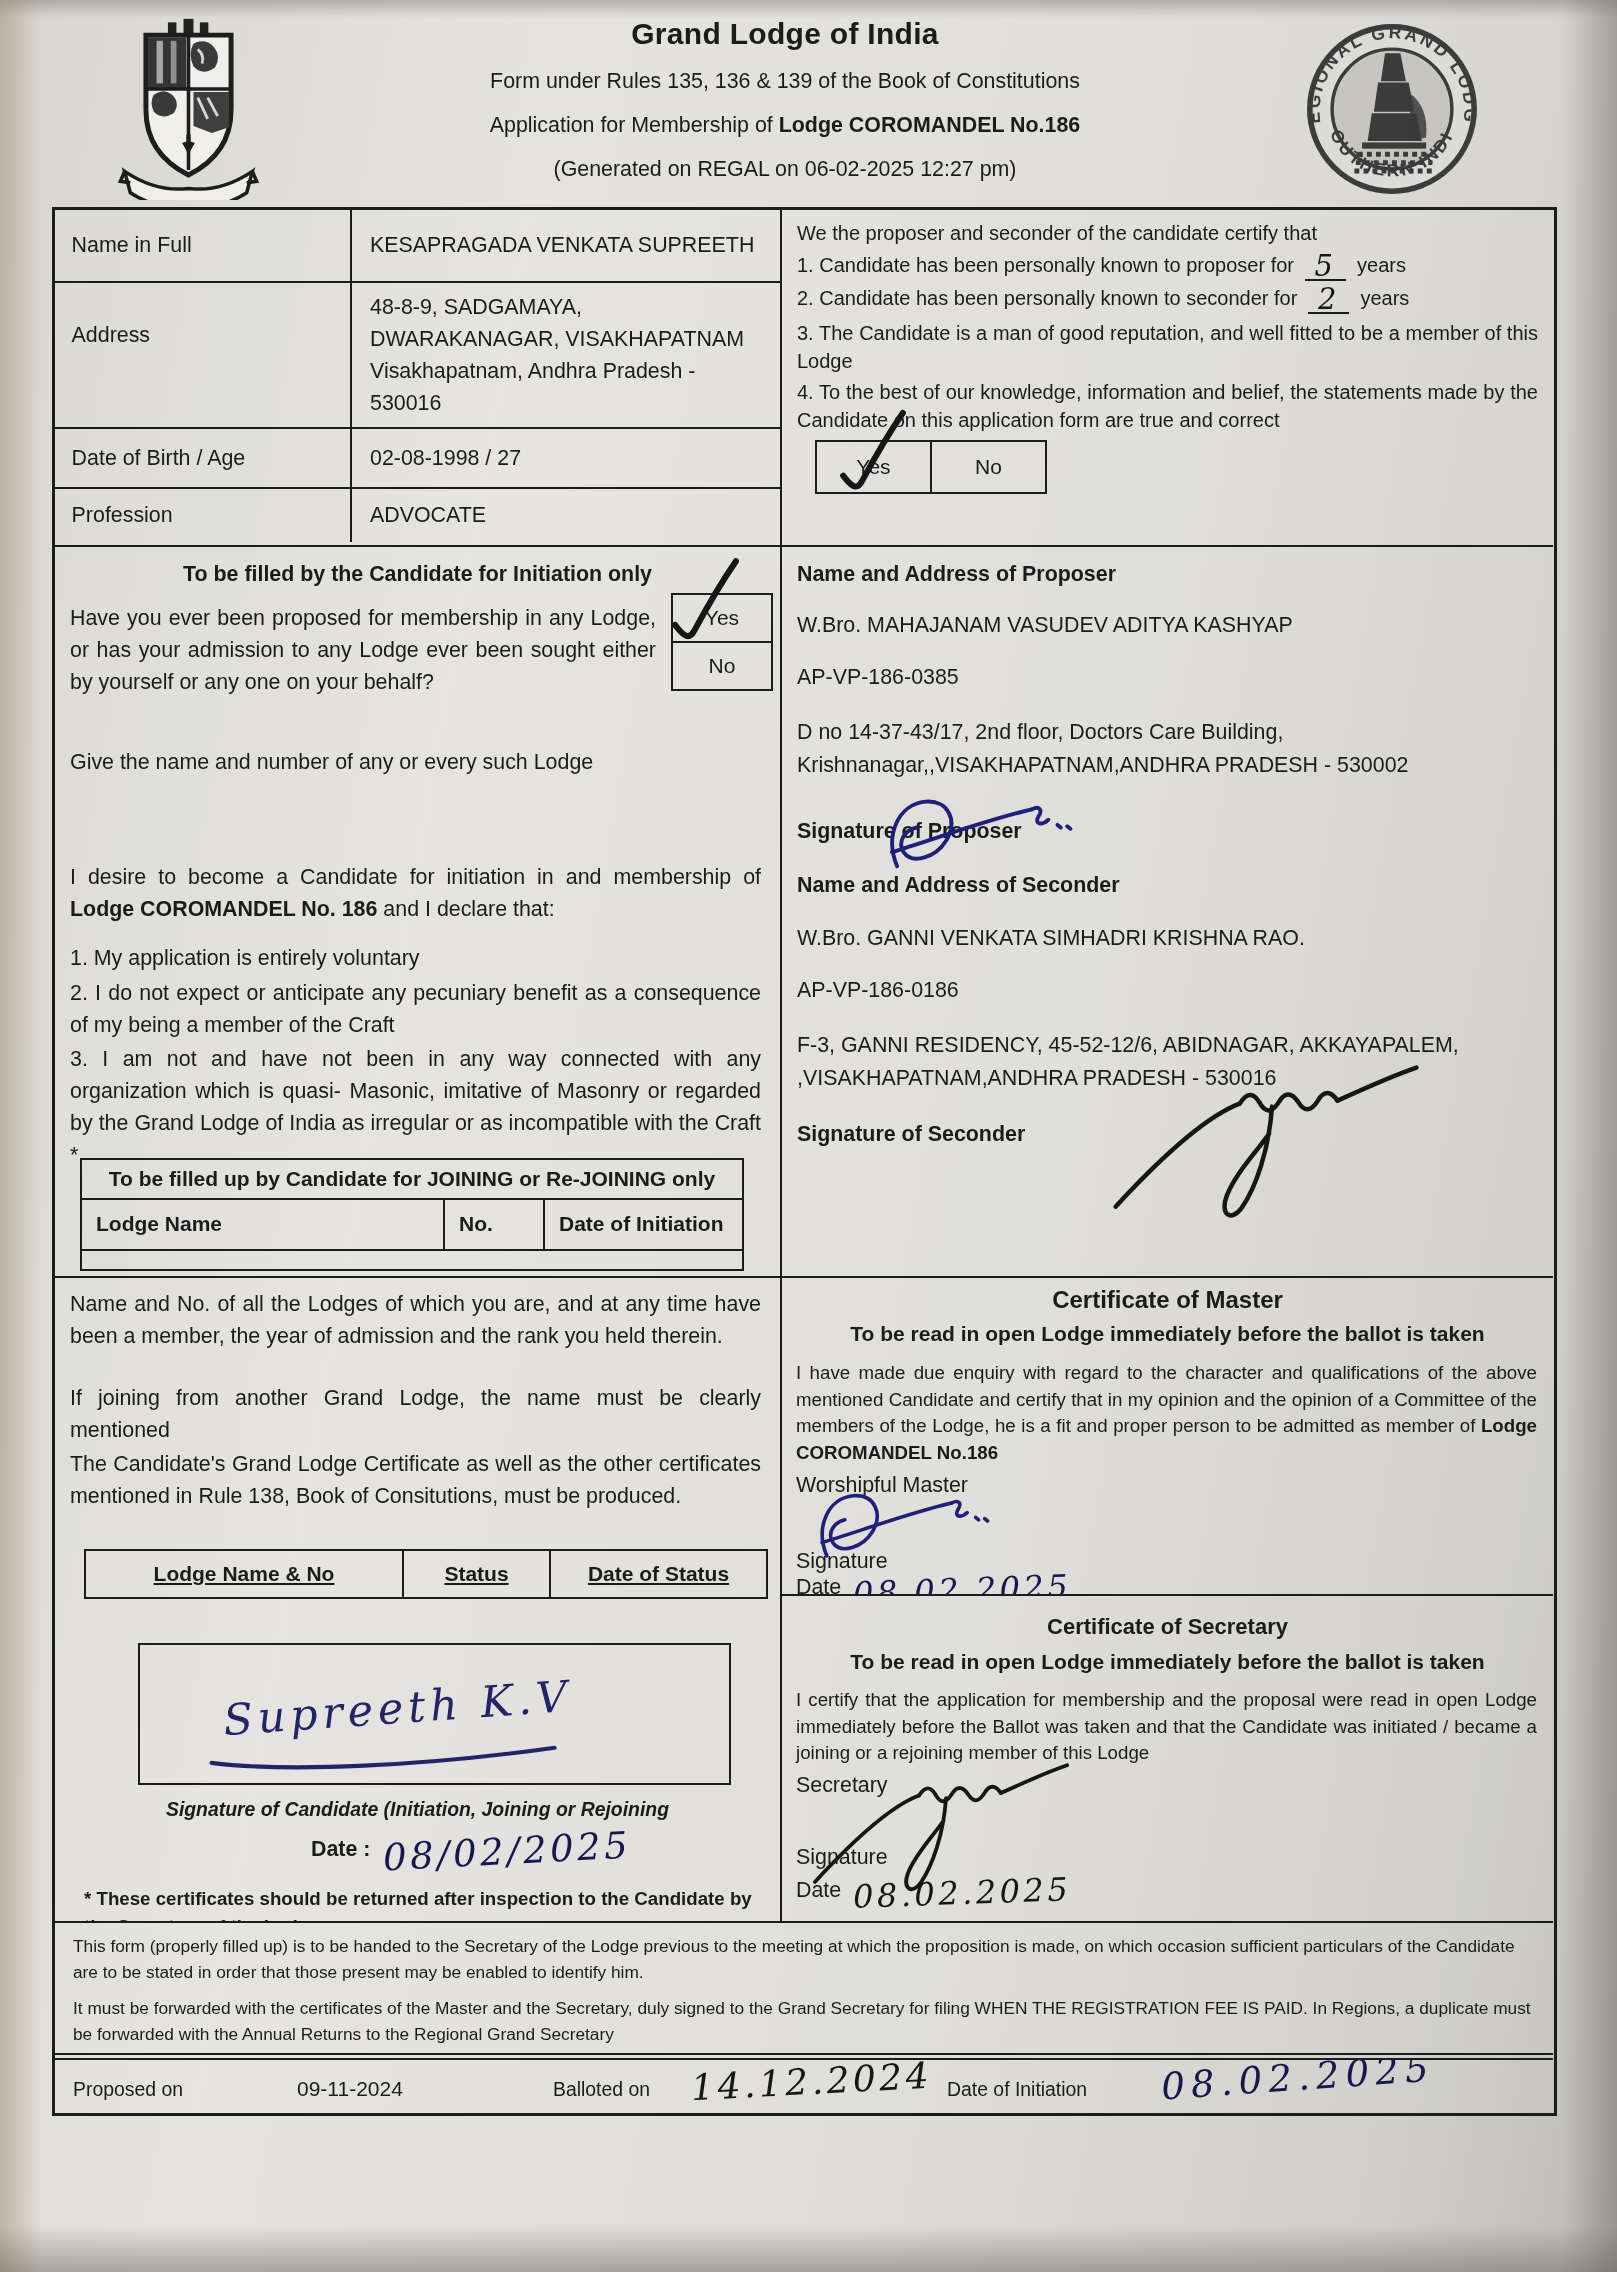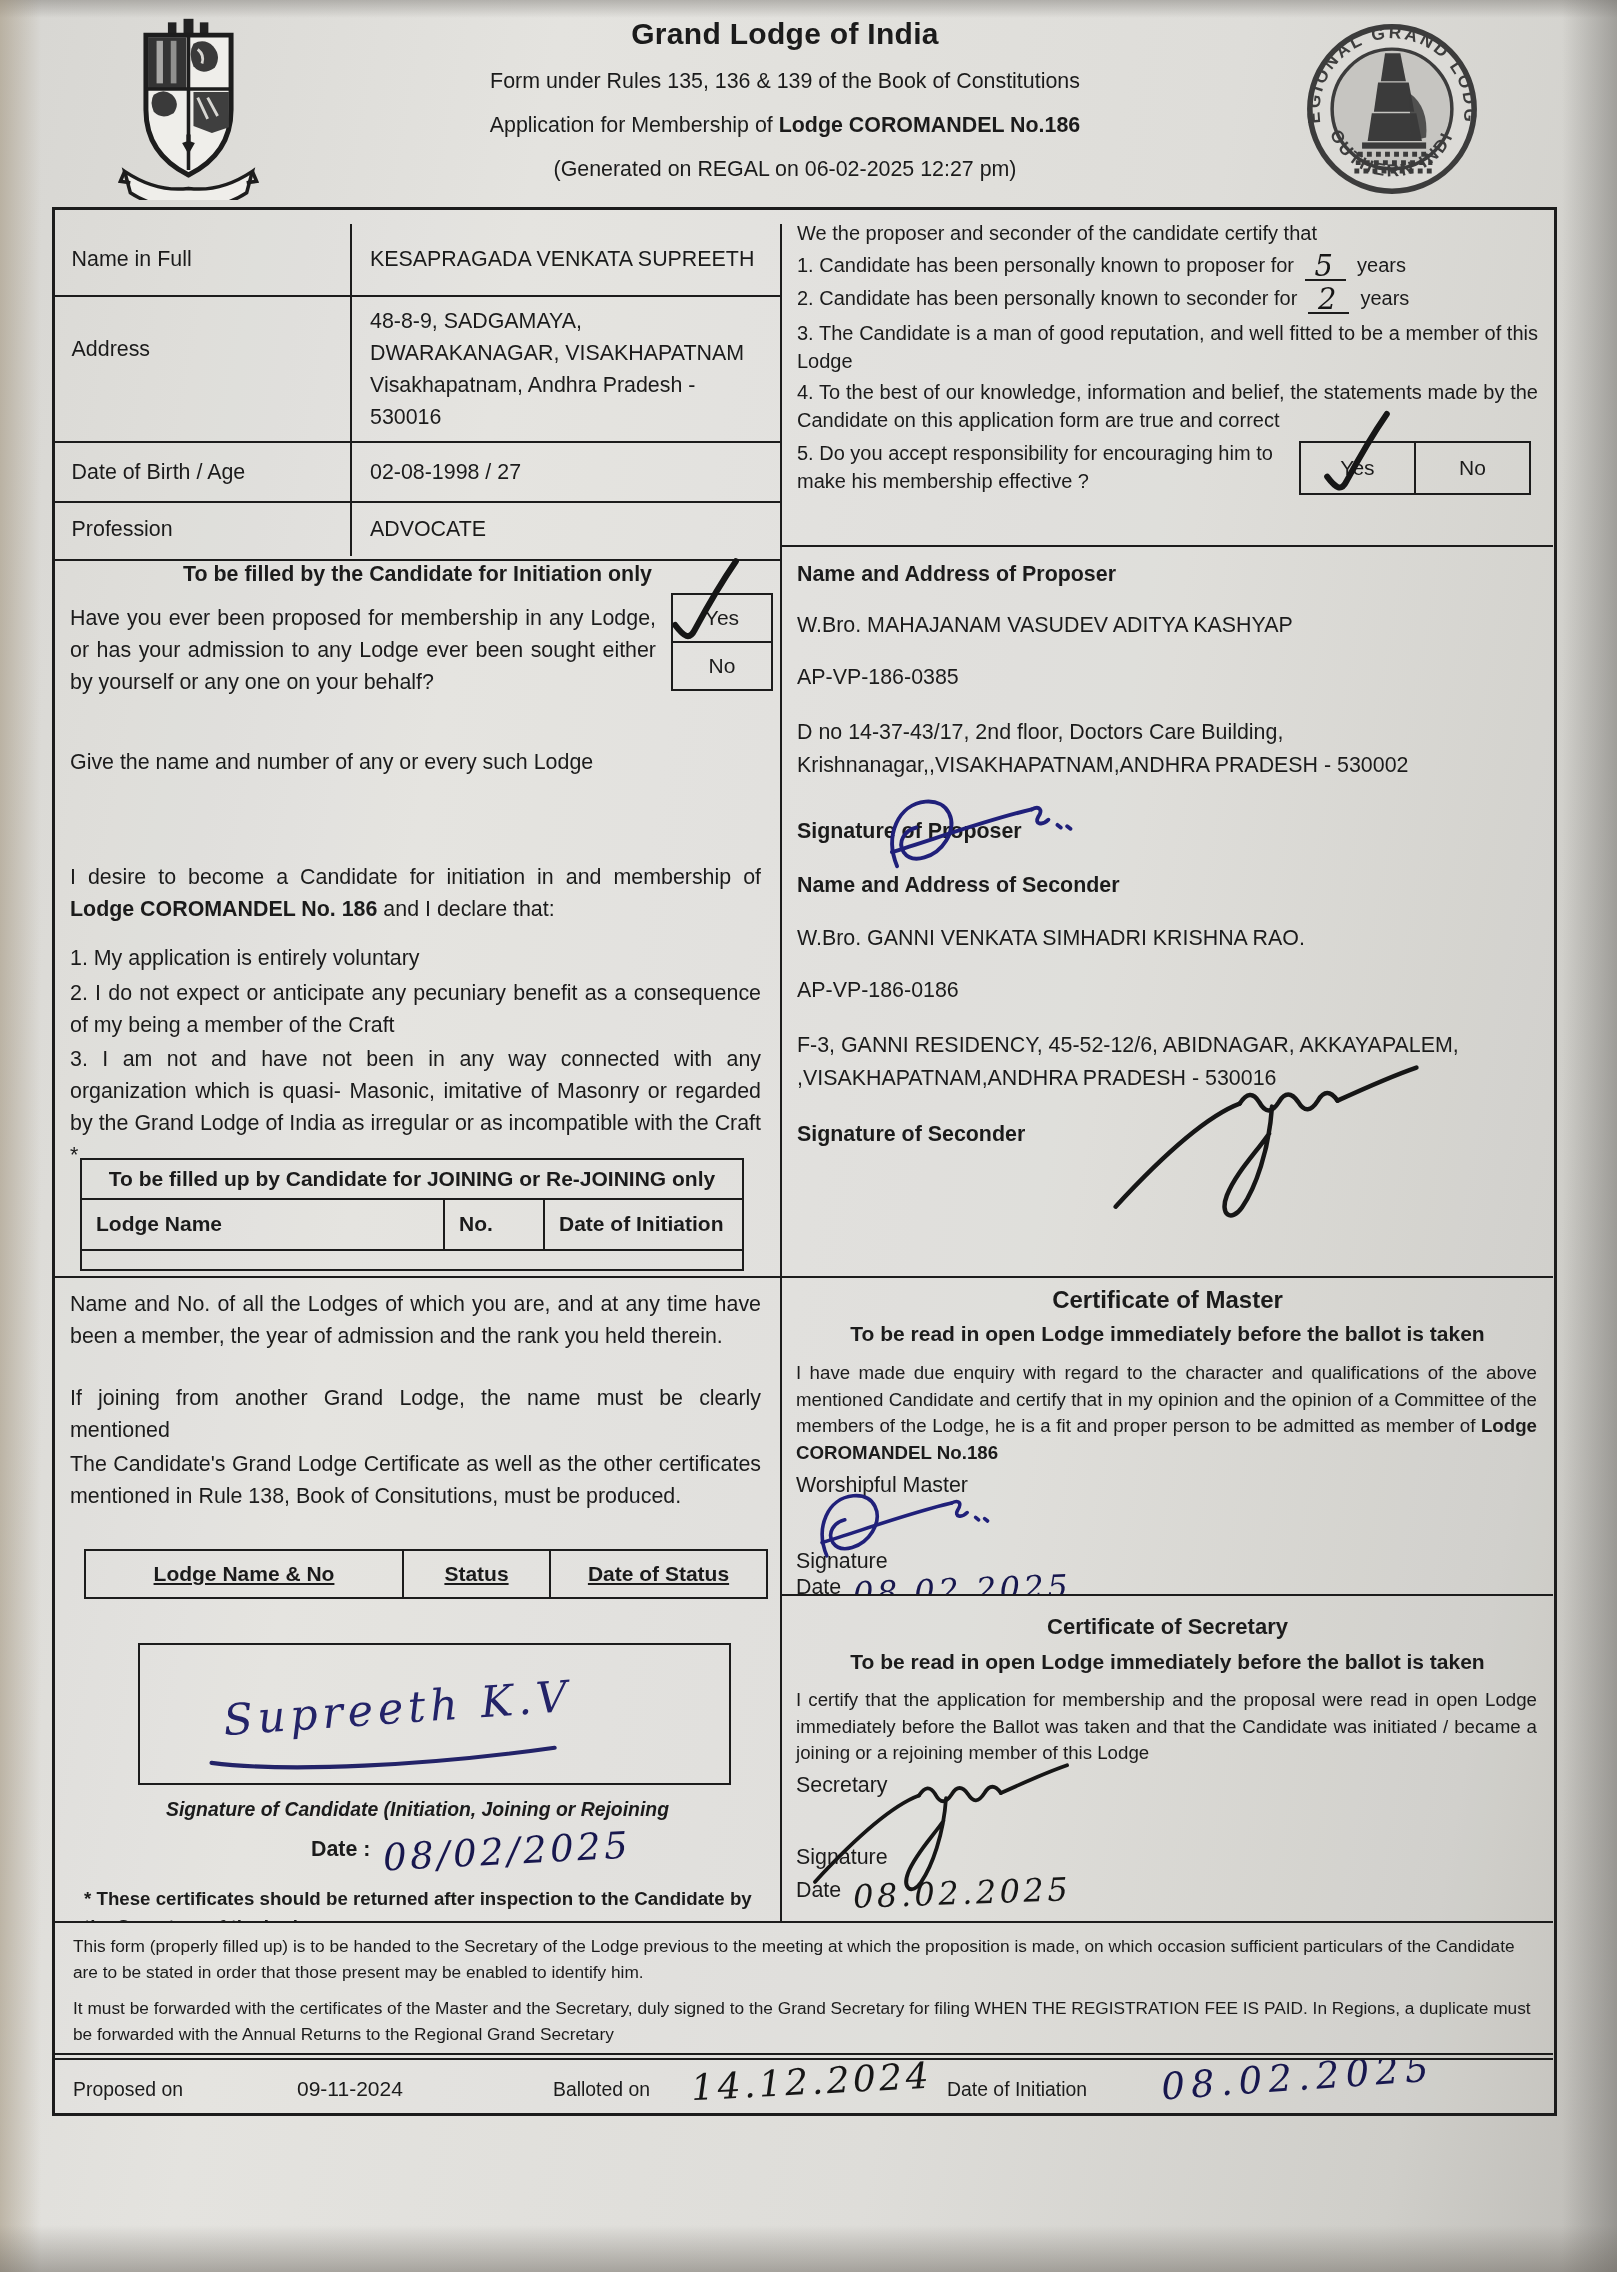--- a/index.html
+++ b/index.html
@@ -129,21 +129,21 @@
         <path d="M106,141 h64 l8,40 h-78 z"></path>
         <rect x="92" y="183" width="92" height="9"></rect>
         <path d="M160,112 q28,20 24,64 l-22,5 z" opacity=".85"></path>
         <path d="M86,200 h104 M83,212 h110 M81,224 h112" stroke="#3b3b3b" stroke-width="7" stroke-dasharray="7 6" fill="none"></path>
       </g>
     </svg>
   </div>
 
   <div class="main">
 
-    <div class="sec bR bB" style="left:0;top:14px;width:727px;height:337px;">
+    <div class="sec bR bB" style="left:0;top:0;width:727px;height:337px;">
       <div class="crow bB" style="height:73px;">
         <div class="lab">Name in Full</div>
         <div class="val">KESAPRAGADA VENKATA SUPREETH</div>
       </div>
       <div class="crow bB" style="height:146px;">
         <div class="lab" style="align-items:flex-start;padding-top:40px;">Address</div>
         <div class="val">48-8-9, SADGAMAYA, DWARAKANAGAR, VISAKHAPATNAM Visakhapatnam, Andhra Pradesh - 530016</div>
       </div>
       <div class="crow bB" style="height:60px;">
         <div class="lab">Date of Birth / Age</div>
@@ -163,21 +163,20 @@
         <span>years</span>
       </div>
       <div style="font-size:20px;margin-bottom:5.5px;">
         <span>2. Candidate has been personally known to seconder for</span>
         <span class="hw-under"><span class="hw black" style="font-size:29px;">2</span></span>
         <span>years</span>
       </div>
       <div class="just" style="font-size:20px;line-height:1.38;margin-bottom:4.1px;">3. The Candidate is a man of good reputation, and well fitted to be a member of this Lodge</div>
       <div class="just" style="font-size:20px;line-height:1.38;margin-bottom:5.5px;">4. To the best of our knowledge, information and belief, the statements made by the Candidate on this application form are true and correct</div>
       <div style="display:flex;align-items:center;">
-        <div style="font-size:20px;line-height:1.38;width:484px;">5. Do you accept responsibility for encouraging him to make his membership effective ?</div>
         <div style="position:relative;margin-left:18px;">
           <div class="ynH">
             <div class="cell">Yes</div>
             <div class="cell">No</div>
           </div>
           <svg class="tickwrap" style="left:15px;top:-33px;width:83px;height:97px;" viewBox="0 0 100 130">
             <path d="M12,92 C24,108 31,112 38,98 C52,72 74,34 92,8" fill="none" stroke="#161616" stroke-width="8" stroke-linecap="round"></path>
           </svg>
         </div>
       </div>

